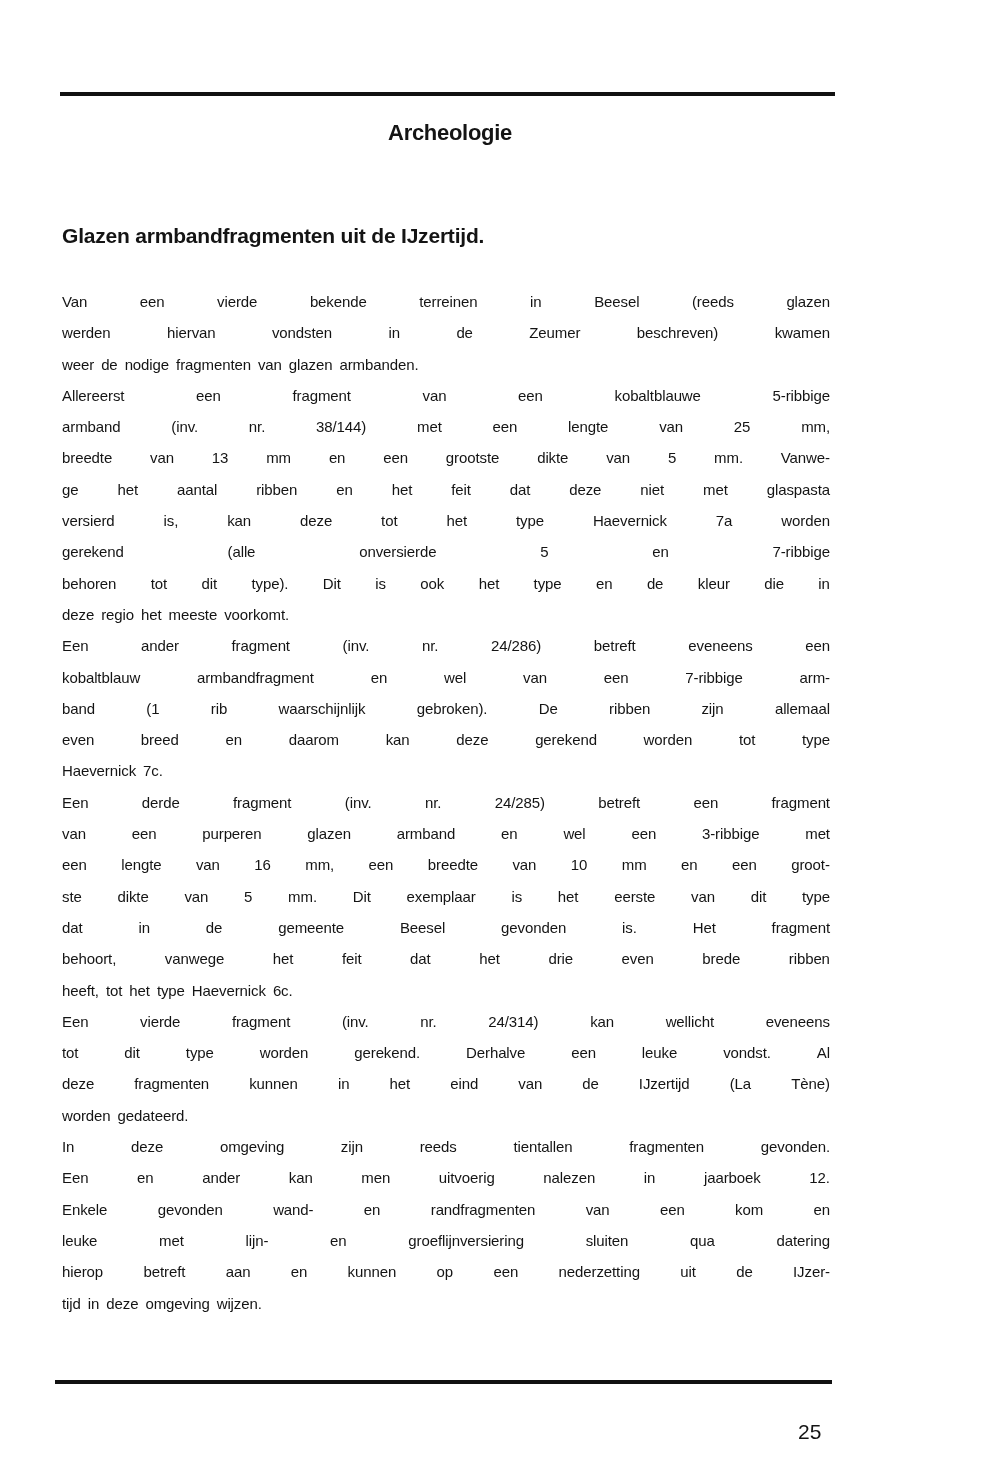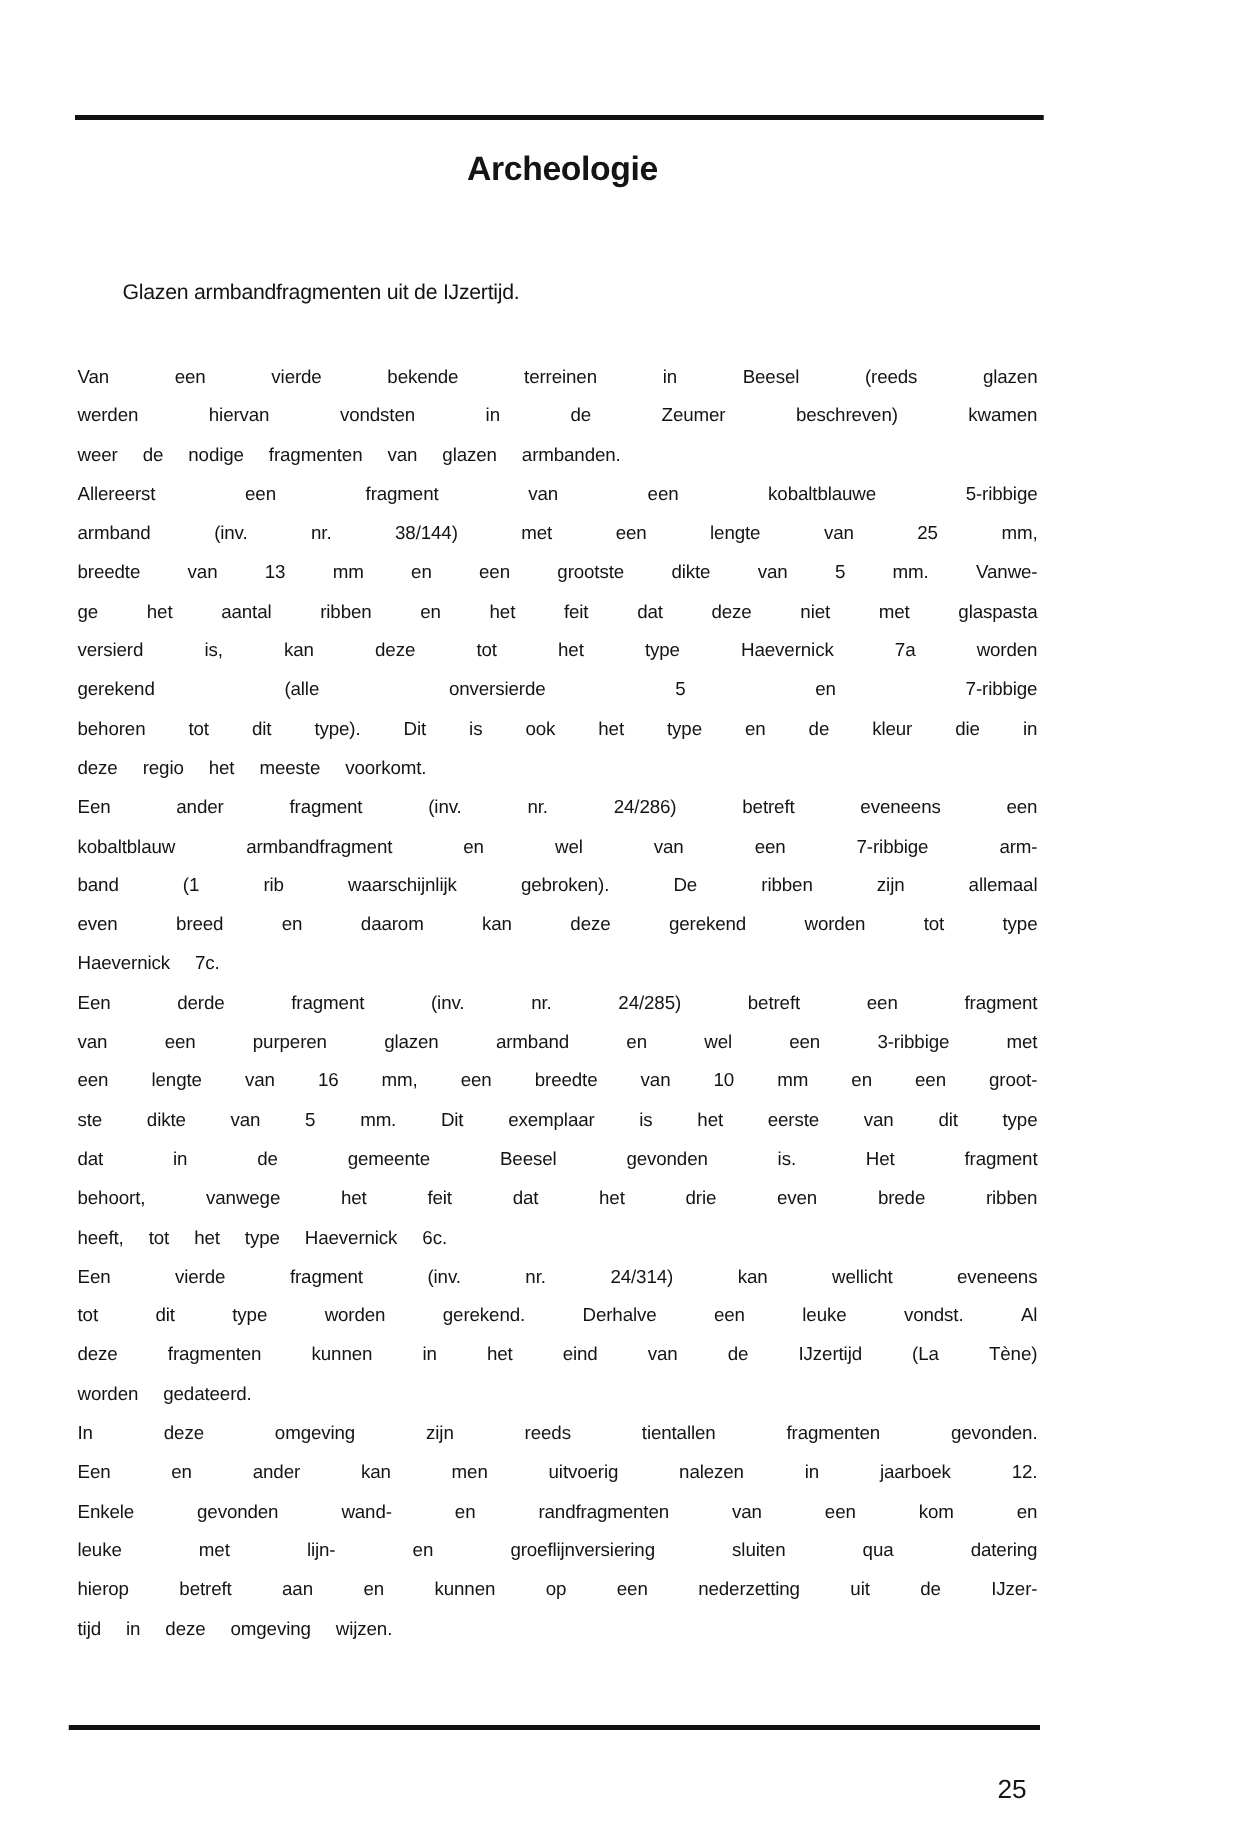--- a/index.html
+++ b/index.html
@@ -23,35 +23,34 @@
       background: #111111;
     }
     .rule.top { top: 92px; }
     .rule.bottom { top: 1380px; left: 55px; width: 777px; }
     .title {
       position: absolute;
       top: 120px;
       left: 0;
       width: 900px;
       text-align: center;
-      font-size: 27px;
+      font-size: 22px;
       font-weight: bold;
       letter-spacing: -0.3px;
       padding-left: 0;
       margin-left: 0;
     }
     .title span { display: inline-block; margin-left: 0; }
     .subheading {
       position: absolute;
       top: 224px;
       left: 62px;
-      font-size: 17px;
-      font-weight: normal;
+      font-size: 21px;
+      font-weight: bold;
       letter-spacing: -0.2px;
-      margin-left: 36px;
     }
     .body-text {
       position: absolute;
       top: 286px;
       left: 62px;
       width: 768px;
     }
     .line {
       display: block;
       height: 31.3px;
@@ -65,21 +64,21 @@
     .line.last {
       text-align-last: left;
     }
     .line-inner {
       display: flex;
       justify-content: space-between;
       width: 100%;
     }
     .line.last .line-inner {
       justify-content: flex-start;
-      gap: 20px;
+      gap: 7px;
     }
     .page-number {
       position: absolute;
       top: 1420px;
       left: 798px;
       font-size: 21px;
     }
   </style>
 </head>
 <body>

